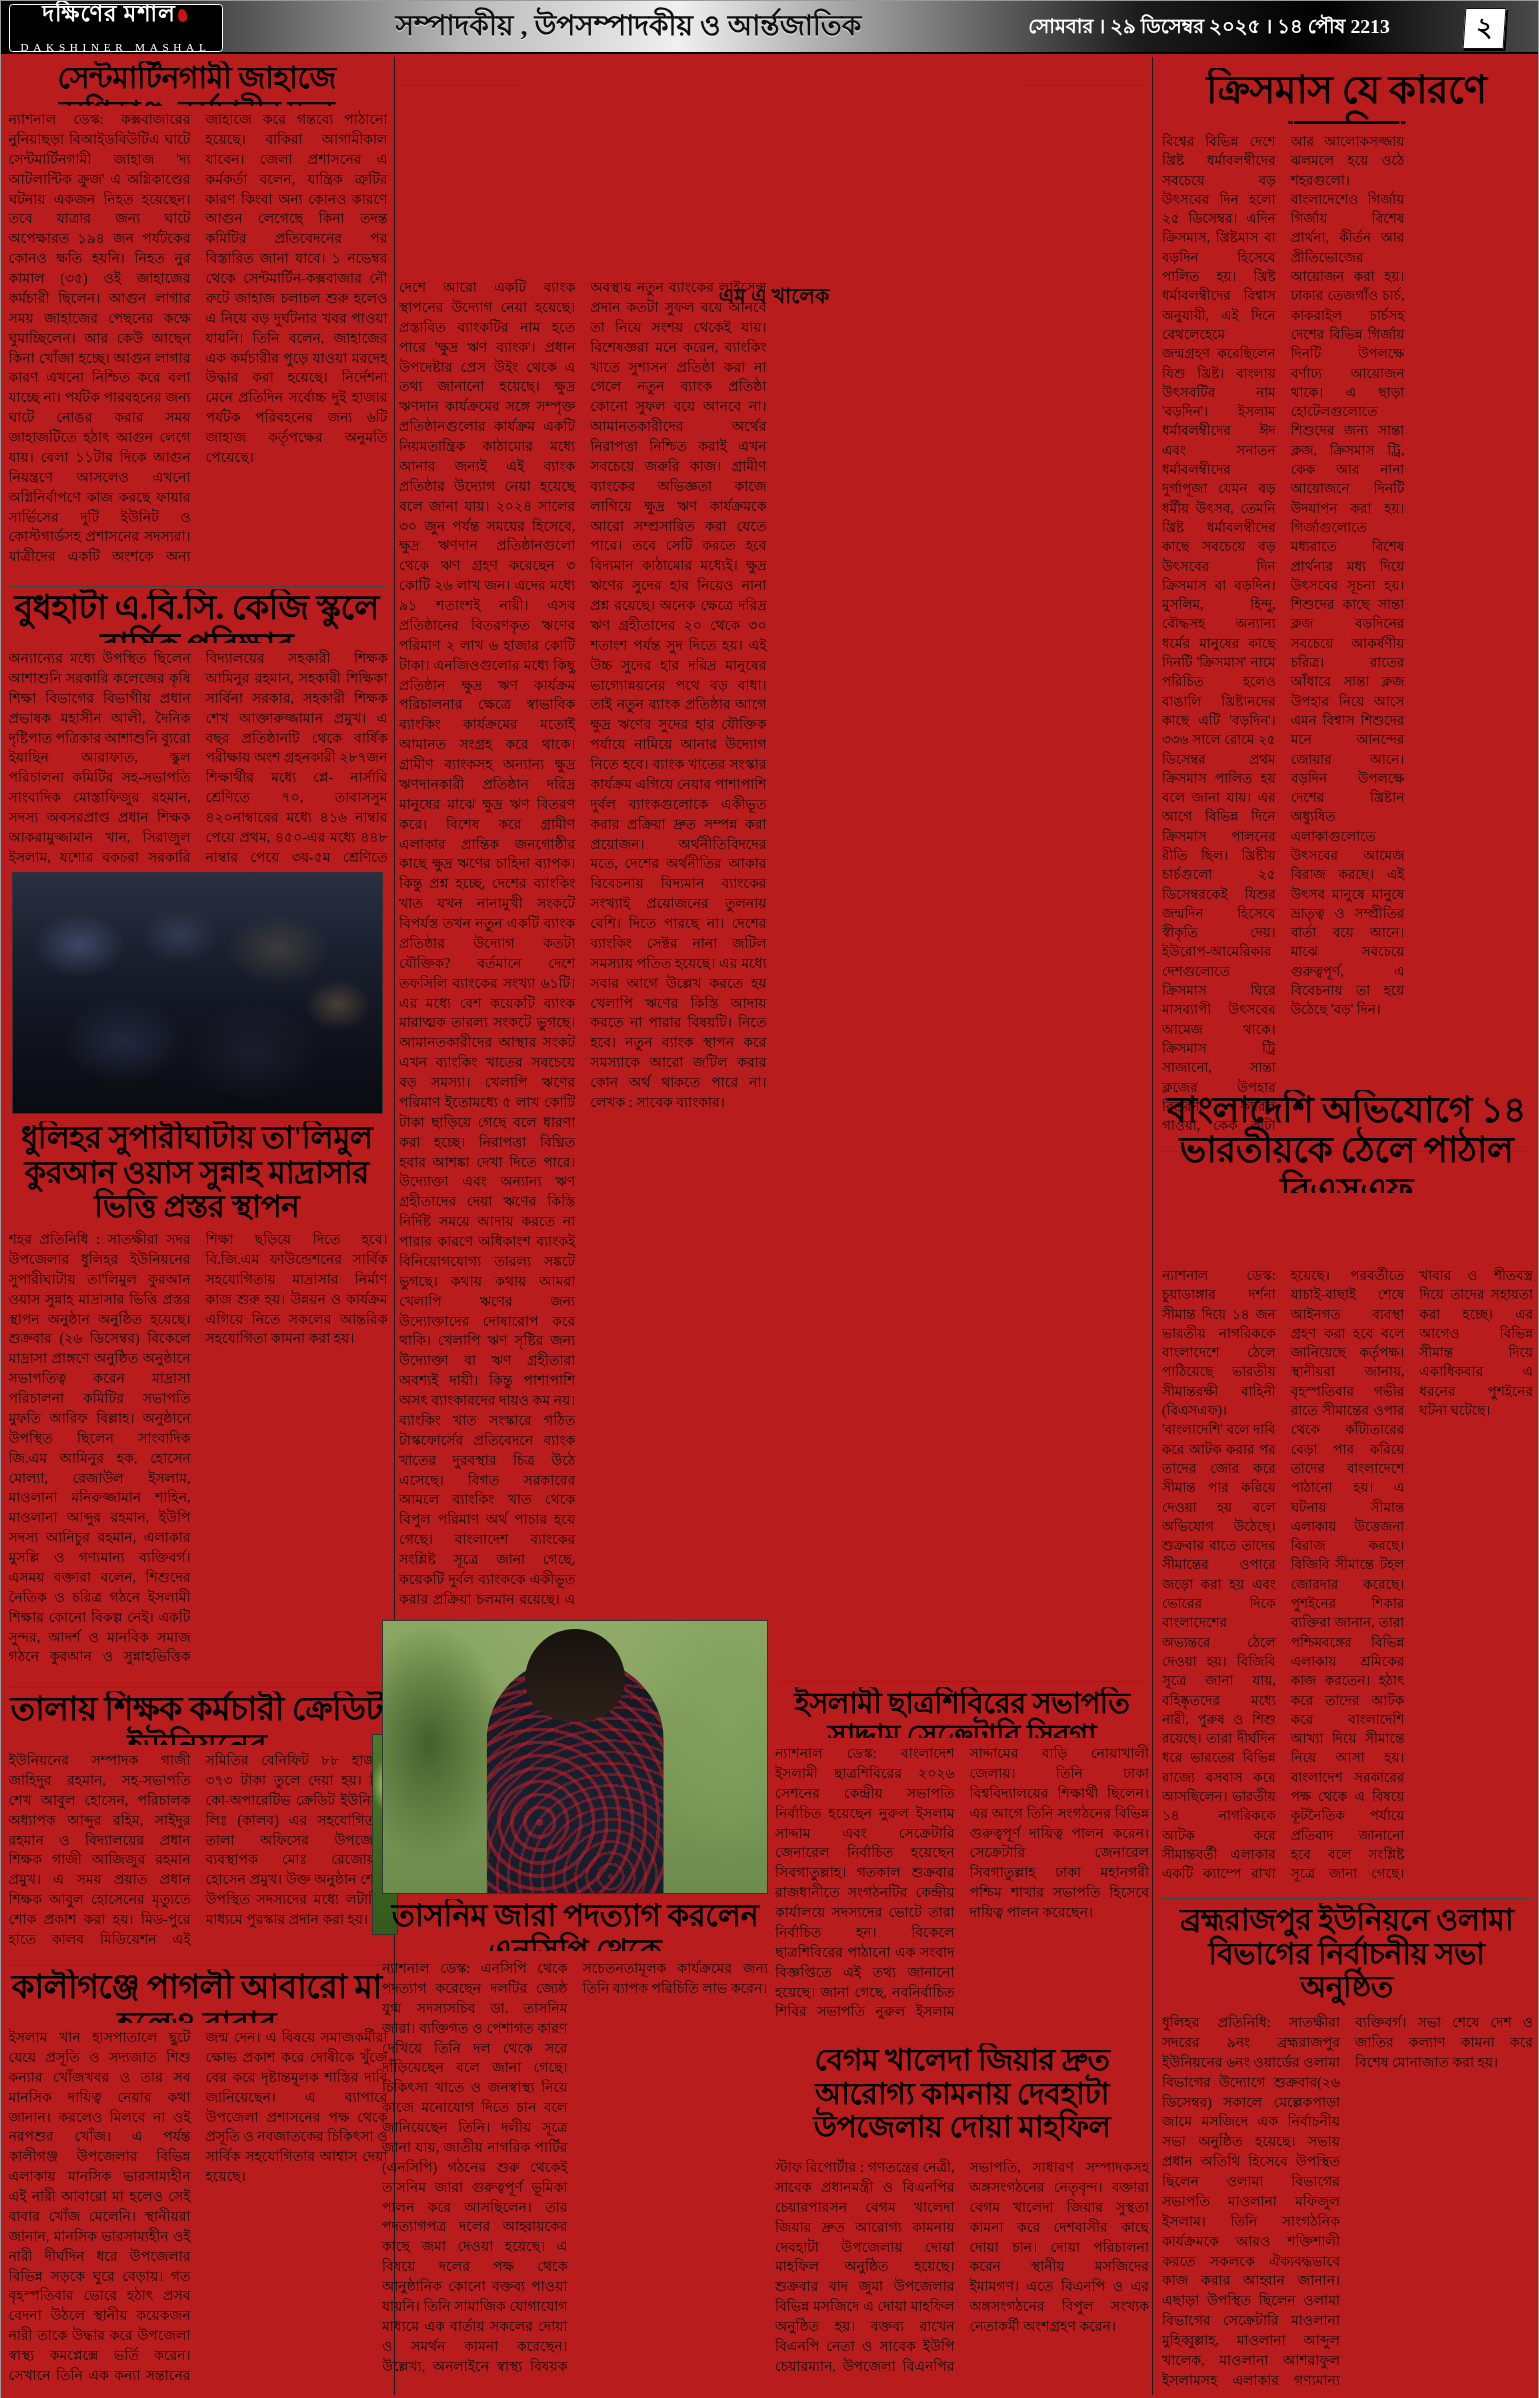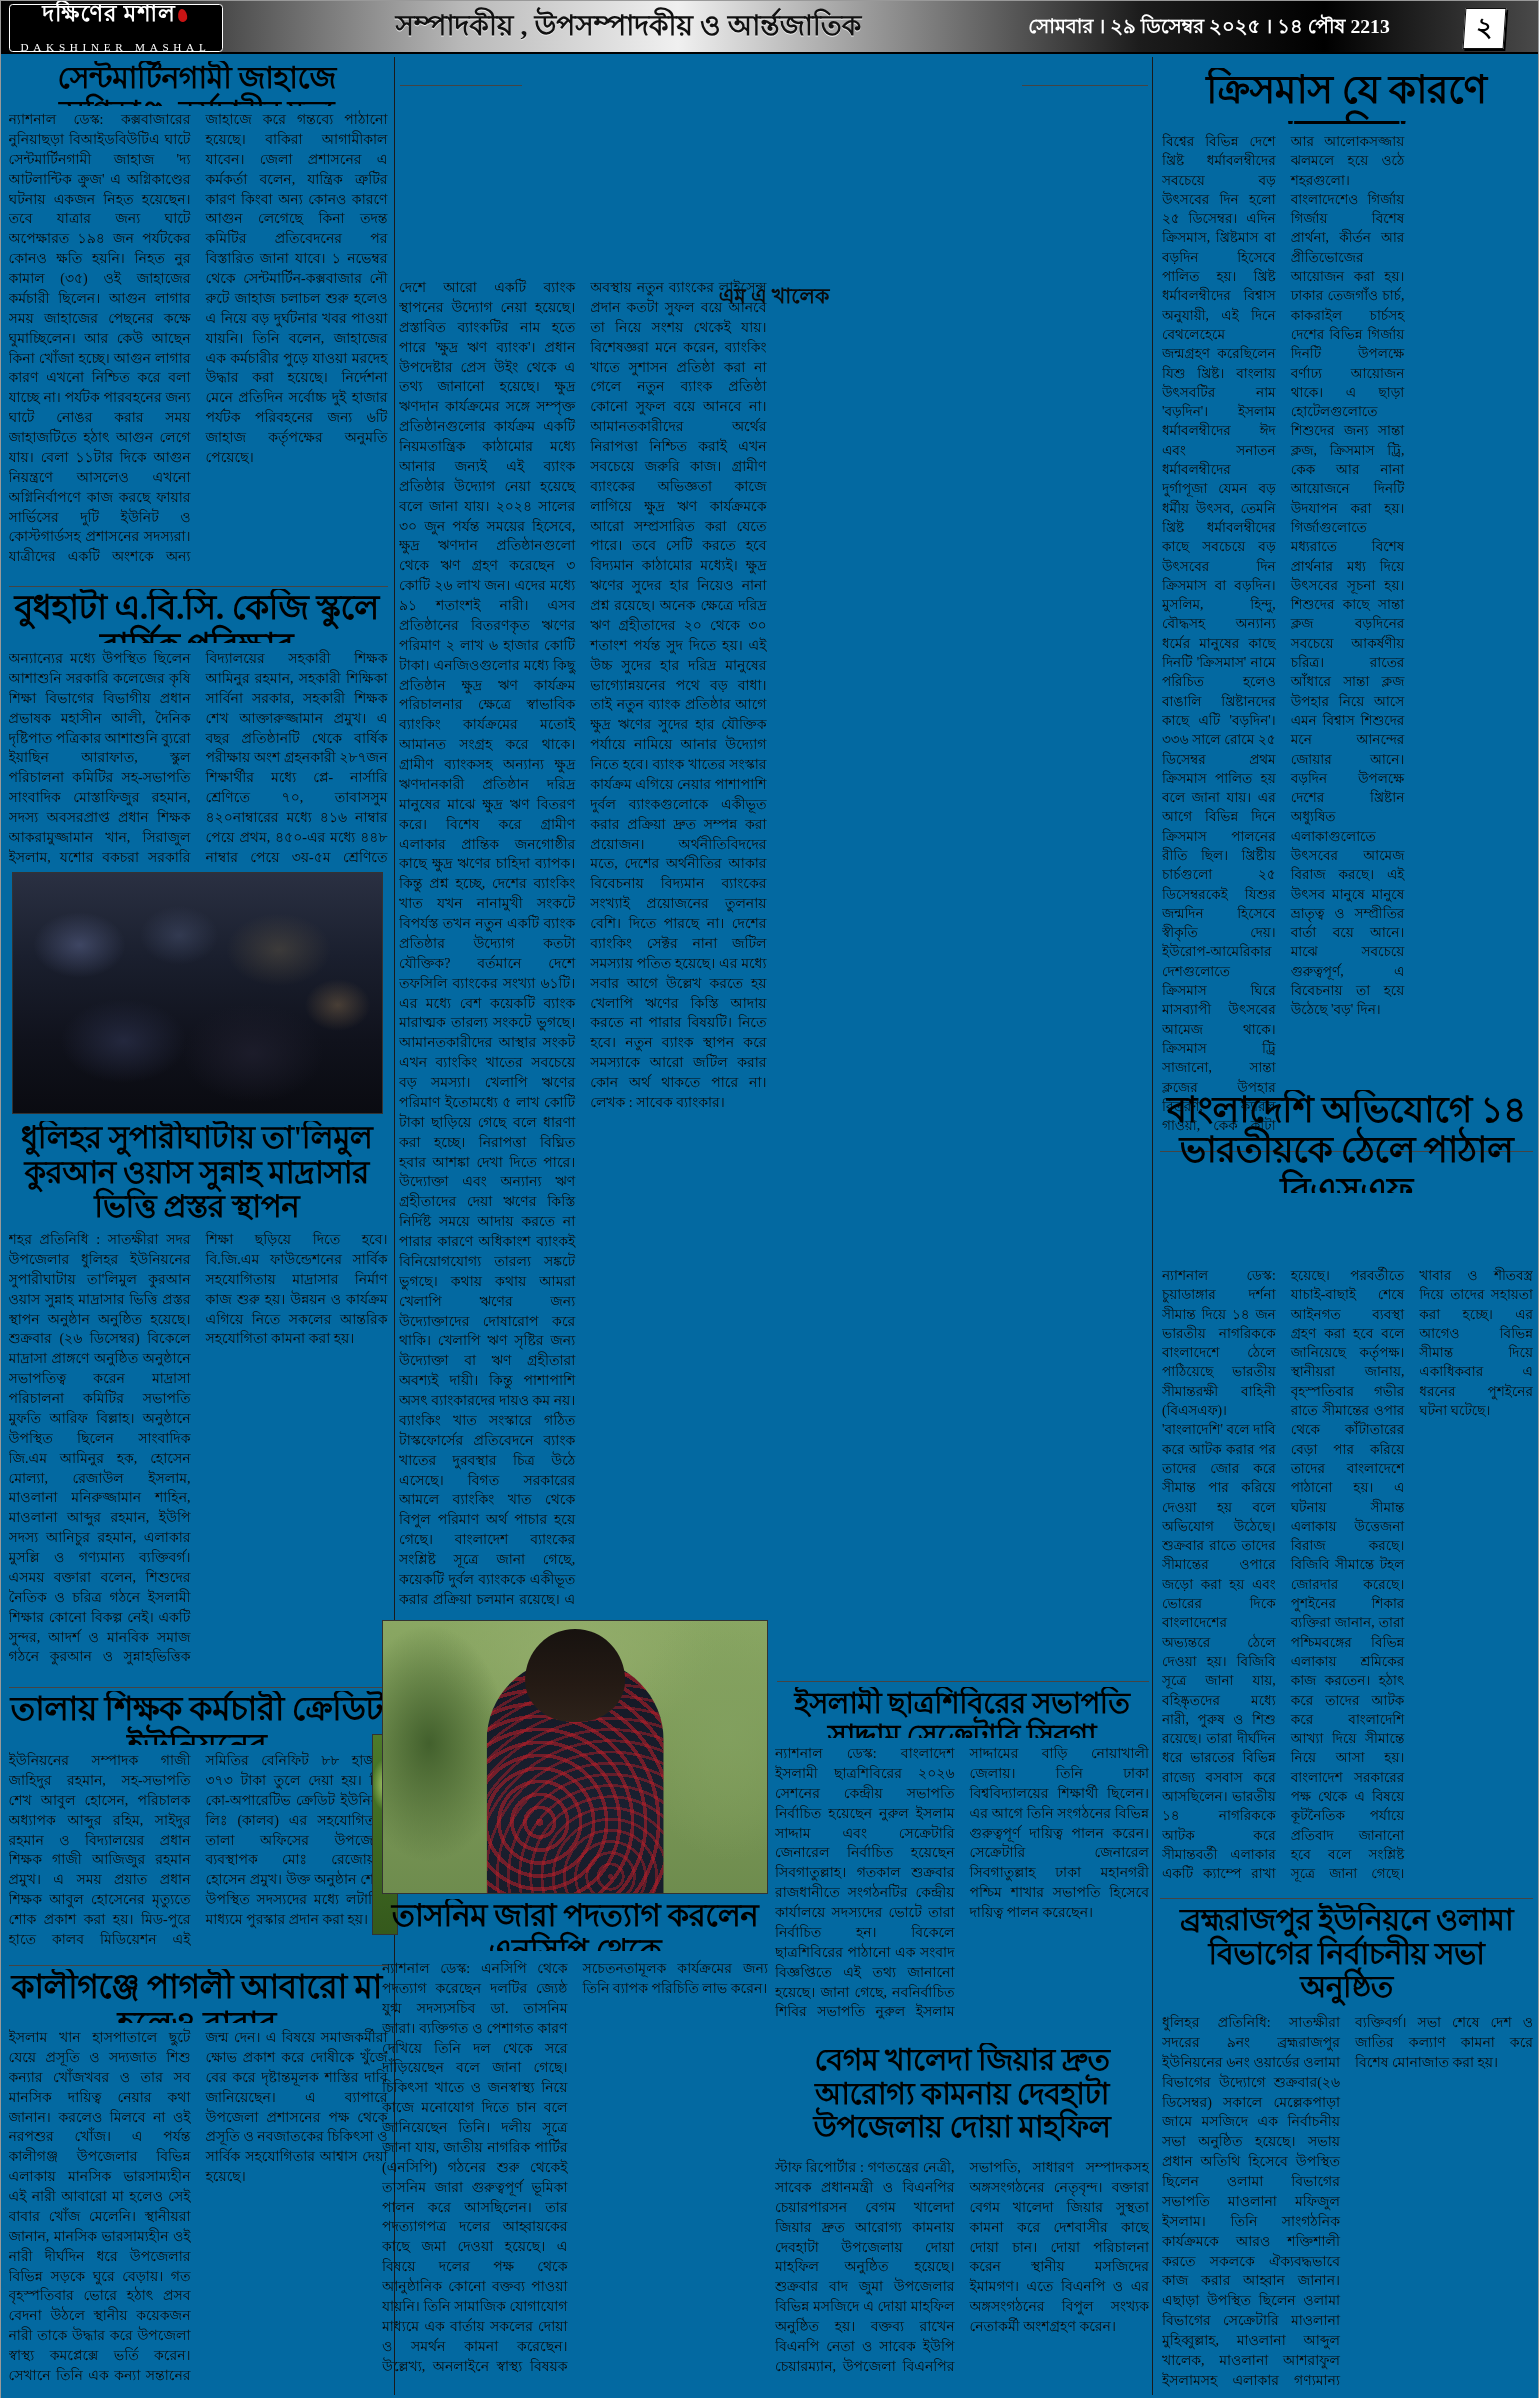--- a/index.html
+++ b/index.html
@@ -1,19 +1,19 @@
 <!DOCTYPE html>
 <html style="font-size:15px"><head>
 <meta charset="utf-8">
 <style>
   * { margin:0; padding:0; box-sizing:border-box; }
   html,body { background:#e8e8e4; }
   body { font-family:"Liberation Serif","DejaVu Serif",serif; }
   #page {
-    position:relative; width:1539px; height:2399px; background:#0369a1;
+    position:relative; width:1539px; height:2399px; background:#b91c1c;
     margin:0 auto; overflow:hidden; border:0.9px solid #999; color:#0a0a0a;
   }
   
   #masthead {
     position:absolute; left:0; top:0; width:1539px; height:53px;
     background:linear-gradient(90deg,#000 0%,#2b2b2b 10%,#b9b9b9 30%,#f0f0f0 44%,#8e8e8e 58%,#1c1c1c 74%,#000 86%,#4a4a4a 100%);
     border-bottom:2.8px solid #000;
   }
   #logo-box {
     position:absolute; left:7.5px; top:2.8px; width:214px; height:48px;

